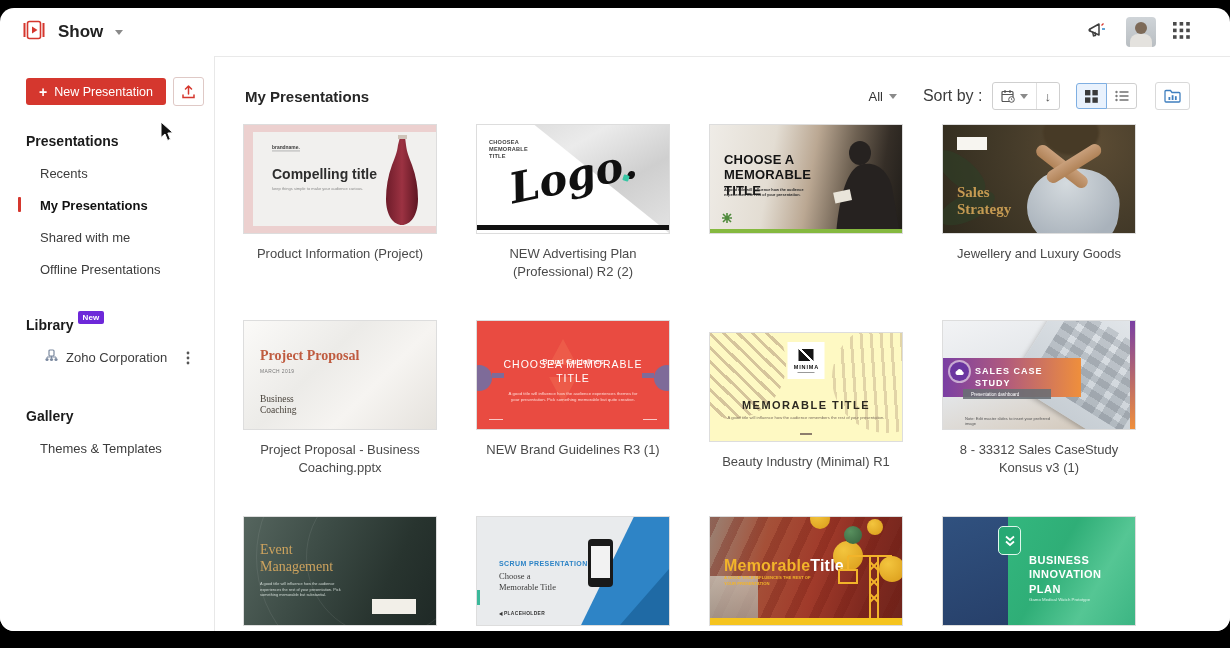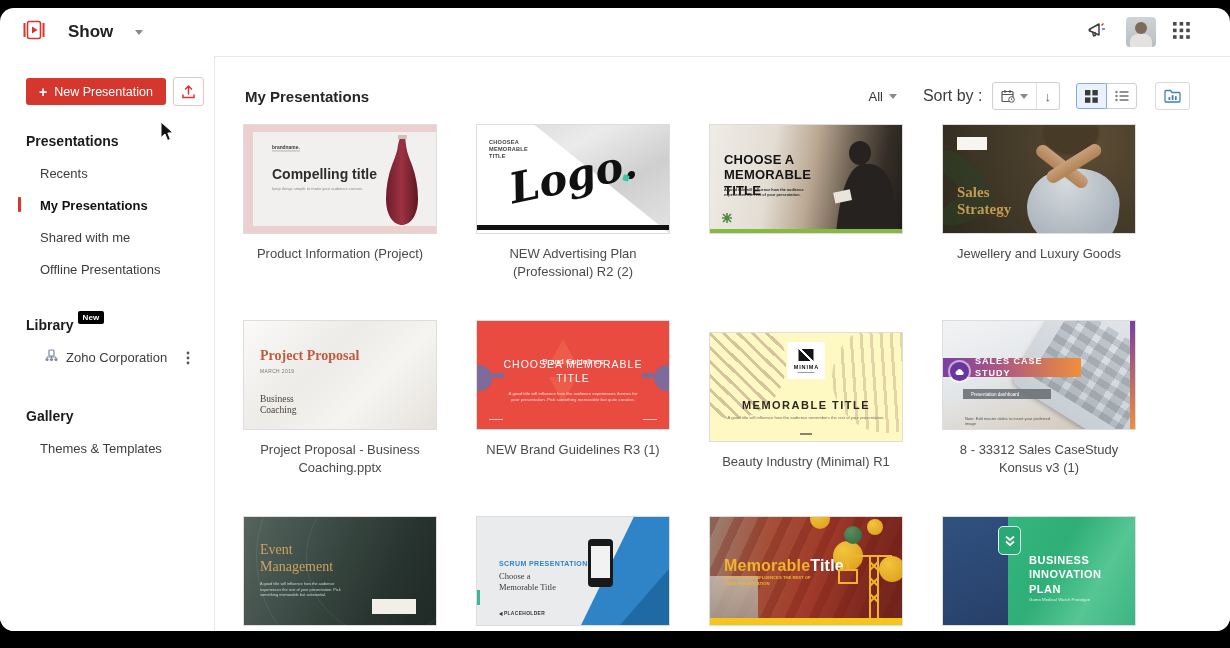--- a/index.html
+++ b/index.html
@@ -2,21 +2,21 @@
 <html><head>
 <meta charset="utf-8">
 <style>
   html,body{margin:0;padding:0;}
   body{width:1230px;height:648px;background:#000;position:relative;overflow:hidden;
        font-family:"Liberation Sans",sans-serif;-webkit-font-smoothing:antialiased;}
   .window{position:absolute;top:8px;left:0;right:0;bottom:17px;background:#fff;
           border-radius:14px;overflow:hidden;}
   
   .topbar{height:48px;display:flex;align-items:center;padding:0 22px;position:relative;}
-  .logo-wrap{display:flex;align-items:center;gap:22px;}
+  .logo-wrap{display:flex;align-items:center;gap:12px;}
   .app-name{font-size:17px;font-weight:700;color:#222;}
   .chev{display:inline-block;width:0;height:0;border-left:4px solid transparent;
         border-right:4px solid transparent;border-top:5px solid #8a8a8a;}
   .search-wrap{position:absolute;left:223px;top:10px;width:280px;height:27px;
                border:1px solid #ddd;border-radius:15px;display:flex;align-items:center;
                padding:0 10px;background:#fff;box-sizing:border-box;}
   .search-wrap input{border:none;outline:none;flex:1;font-size:12.5px;color:#444;
                      font-family:"Liberation Sans",sans-serif;margin-left:7px;background:transparent;}
   .search-wrap input::placeholder{color:#999;}
   .top-right{margin-left:auto;display:flex;align-items:center;gap:17px;padding-right:18px;}
@@ -28,21 +28,21 @@
   .sidebar{position:absolute;top:48px;left:0;bottom:0;width:215px;background:#fff;
            border-right:1px solid #e8e8e8;box-sizing:border-box;}
   .new-row{display:flex;align-items:center;margin:21px 0 0 26px;}
   .new-btn{height:27px;padding:0 13px;background:#d5372e;border:none;border-radius:3px;color:#fff;
            font-size:12.5px;display:flex;align-items:center;gap:7px;cursor:pointer;
            font-family:"Liberation Sans",sans-serif;}
   .new-btn .plus{font-size:14px;font-weight:700;line-height:1;}
   .upload-btn{width:29px;height:27px;margin-left:7px;border:1px solid #dfc9c6;border-radius:3px;
               background:#fff;display:flex;align-items:center;justify-content:center;cursor:pointer;}
   .sec-heading{font-size:14px;font-weight:700;color:#1b1b1b;margin:27px 0 8px 26px;display:flex;align-items:flex-start;}
-  .badge-new{background:#000000;color:#fff;font-size:8px;font-weight:700;padding:2px 4px;
+  .badge-new{background:#6d28d9;color:#fff;font-size:8px;font-weight:700;padding:2px 4px;
              border-radius:2px;margin-left:5px;transform:translateY(-6px);letter-spacing:.2px;text-align:center;}
   .side-item{position:relative;font-size:13px;color:#3c3c3c;padding:8.5px 0 8.5px 40px;cursor:pointer;}
   .side-item.active{font-weight:700;color:#111;}
   .side-item.active::before{content:"";position:absolute;left:18px;top:8px;width:3px;height:15px;
                             background:#d5372e;border-radius:1px;}
   .org-row{display:flex;align-items:center;padding:8px 24px 8px 44px;font-size:13px;color:#3c3c3c;cursor:pointer;}
   .org-row .lbl{margin-left:7px;}
   .kebab{margin-left:auto;cursor:pointer;display:flex;align-items:center;}
   
   .main{position:absolute;top:48px;left:215px;right:0;bottom:0;background:#fff;
@@ -134,21 +134,21 @@
            text-align:center;font-size:7px;color:#7a6c5c;}
   .t7 .pg{left:50%;bottom:6px;transform:translateX(-50%);width:12px;height:2px;background:#8d7e6d;}
   
   .t8{background:linear-gradient(160deg,#f2f3f5 0%,#e4e7ea 40%,#dad3ca 75%,#cfc3b4 100%);}
   .t8 .calc{right:-30px;top:-10px;width:135px;height:115px;transform:rotate(32deg);border-radius:10px;
             background:linear-gradient(#e1e5e9,#c7ced4);box-shadow:0 2px 5px rgba(0,0,0,.25);padding:16px 14px;}
   .t8 .keys{width:100%;height:100%;
      background-image:repeating-linear-gradient(0deg,rgba(88,99,110,.4) 0 7px,transparent 7px 14px),
                       repeating-linear-gradient(90deg,rgba(88,99,110,.4) 0 13px,transparent 13px 20px);
      background-blend-mode:multiply;opacity:.55;border-radius:4px;}
-  .t8 .banner{left:0;top:37px;width:72%;height:19px;display:flex;align-items:center;
+  .t8 .banner{left:0;top:37px;width:72%;height:39px;display:flex;align-items:center;
               background:linear-gradient(90deg,#7a3fa3 0%,#b05a7e 45%,#ef8f3c 100%);}
   .t8 .banner-text{margin-left:32px;width:90px;font-size:9px;font-weight:800;letter-spacing:1px;
                    color:#fff;line-height:1.25;}
   .t8 .cloud{left:7px;top:41px;width:19px;height:19px;border-radius:50%;background:#6a35a0;
              box-shadow:0 0 0 2px rgba(255,255,255,.55);display:flex;align-items:center;justify-content:center;}
   .t8 .sband{left:20px;top:68px;width:46%;height:10px;background:rgba(104,110,116,.88);
              display:flex;align-items:center;}
   .t8 .sband-text{margin-left:8px;font-size:7px;color:#fff;transform:scale(.65);transform-origin:0 50%;white-space:nowrap;}
   .t8 .stripe{right:0;top:0;bottom:0;width:5px;background:linear-gradient(#7a3fa3,#ef8f3c);}
   .t8 .note{left:22px;bottom:2px;width:150px;font-size:7px;color:#555;line-height:1.35;

